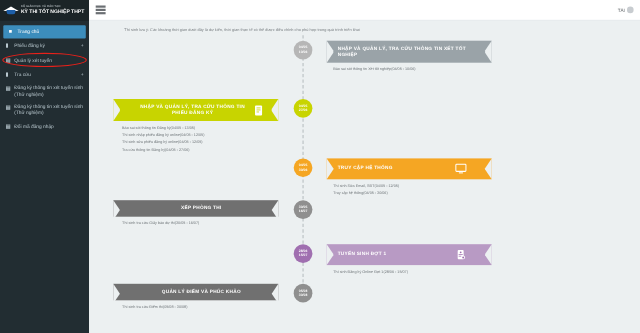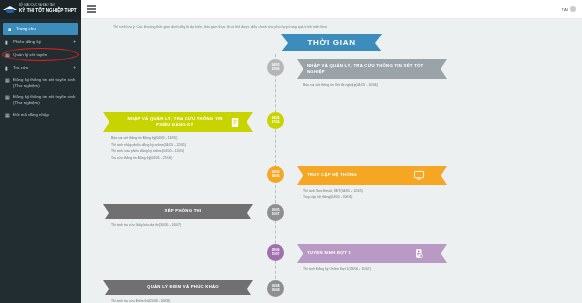--- a/index.html
+++ b/index.html
@@ -247,23 +247,20 @@
     <div class="user-box">
       <span class="user-name">TÀI</span>
       <span class="avatar"></span>
     </div>
   </div>
 
   <div class="content">
 
     <div class="notice">Thí sinh lưu ý: Các khoảng thời gian dưới đây là dự kiến, thời gian thực tế có thể được điều chỉnh cho phù hợp trong quá trình triển khai</div>
 
-    <div class="title-wrap">
-      <div class="ribbon-title">THỜI GIAN</div>
-    </div>
 
     <div class="timeline">
       <div class="axis"></div>
       <div id="timeline-rows">
           <div class="row" style="top: 5px;">
             <div class="node" style="background: rgb(182, 182, 182); top: 0px;">
               <span>04/05</span>
               <span>10/06</span>
             </div>
             <div class="right-block">

